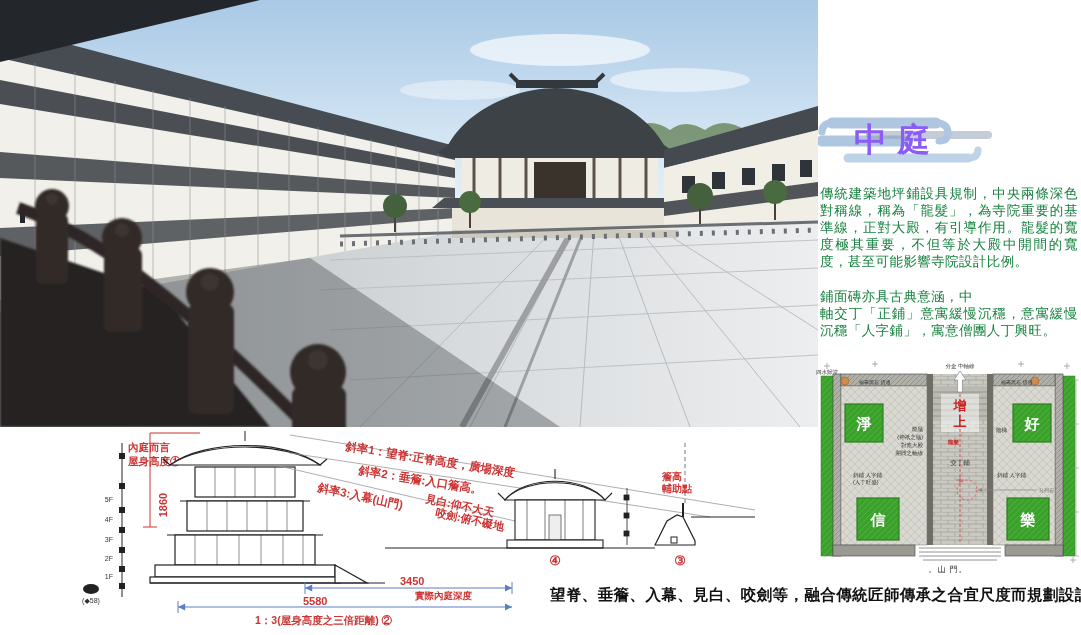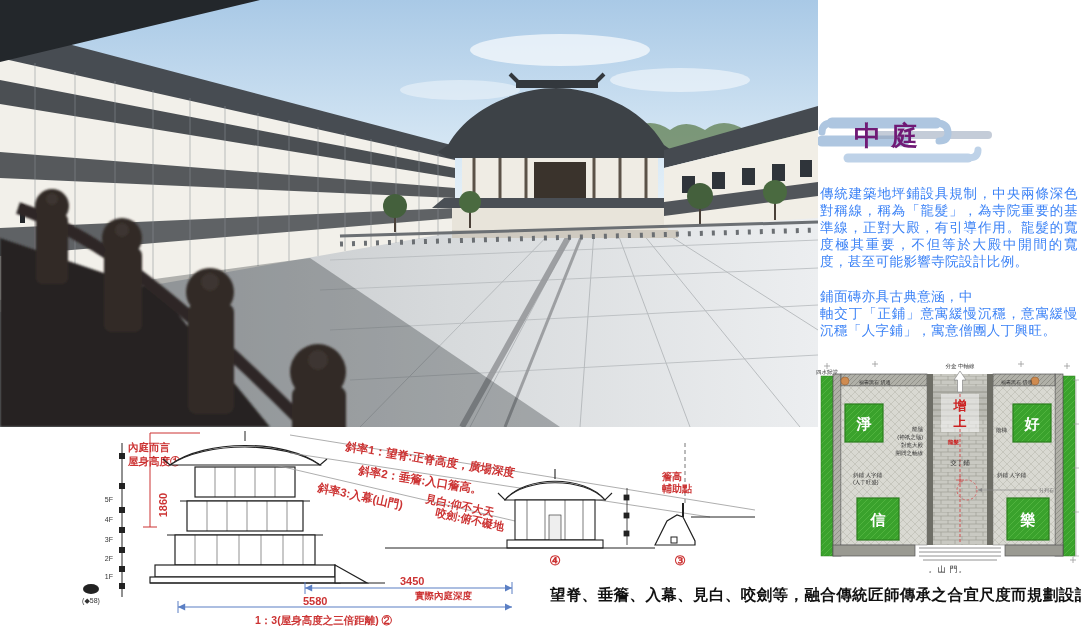--- a/index.html
+++ b/index.html
@@ -1,23 +1,23 @@
 <!DOCTYPE html>
 <html><head>
 <meta charset="utf-8">
 <style>
   html,body{margin:0;padding:0;background:#888;}
   .slide{position:relative;width:1081px;height:635px;background:#ffffff;overflow:hidden;
          font-family:"Liberation Sans",sans-serif;}
   .abs{position:absolute;}
   
-  .title{font-family:"Liberation Serif",serif;font-weight:bold;font-size:27px;
-         color:#701a75;letter-spacing:10px;}
+  .title{font-family:"Liberation Serif",serif;font-weight:bold;font-size:33px;
+         color:#8b5cf6;letter-spacing:10px;}
   .body-text{font-family:"Liberation Serif",serif;font-size:13.5px;line-height:17px;
-             color:#3b82f6;text-align:justify;letter-spacing:0.4px;}
+             color:#15803d;text-align:justify;letter-spacing:0.4px;}
   
   .caption{font-size:15.5px;font-weight:bold;color:#111;letter-spacing:0.4px;white-space:nowrap;}
   svg text{font-family:"Liberation Sans",sans-serif;}
   .red{fill:#cc3333;font-weight:bold;}
   .tiny{fill:#333;}
 </style>
 </head>
 <body>
 
 <div class="slide">

